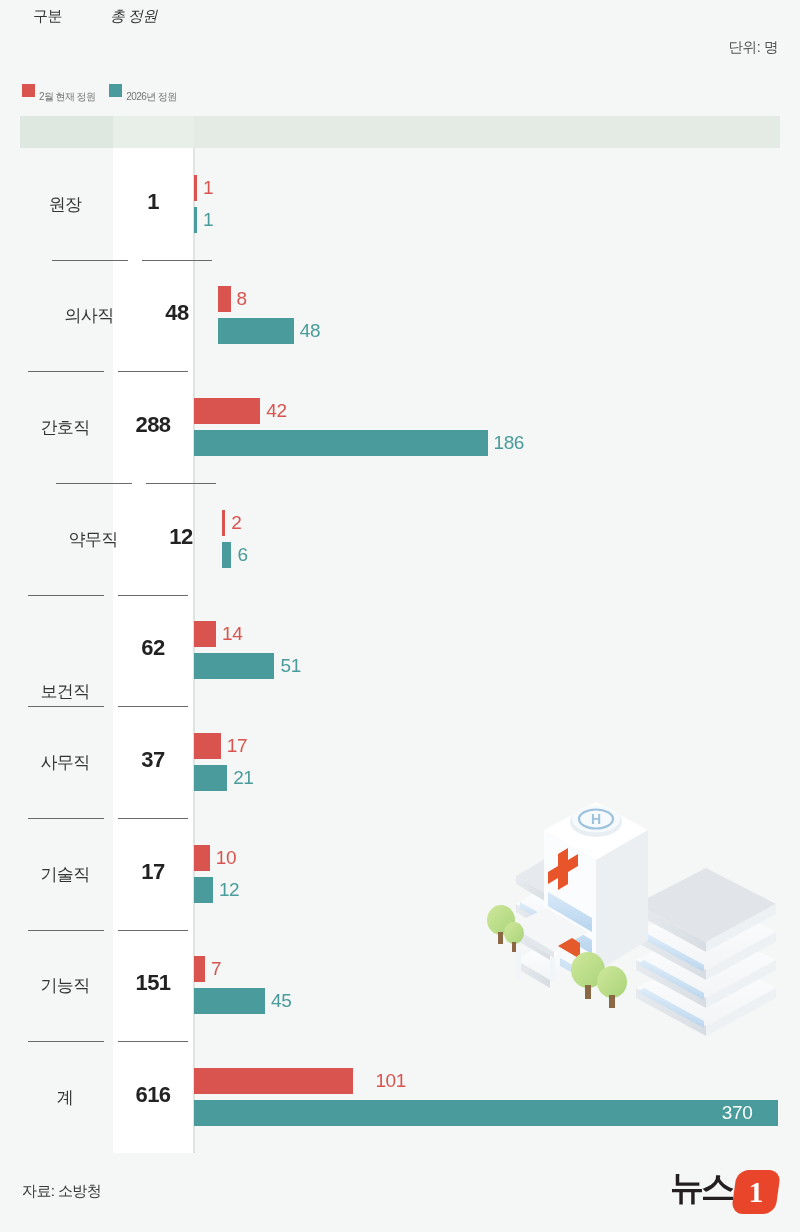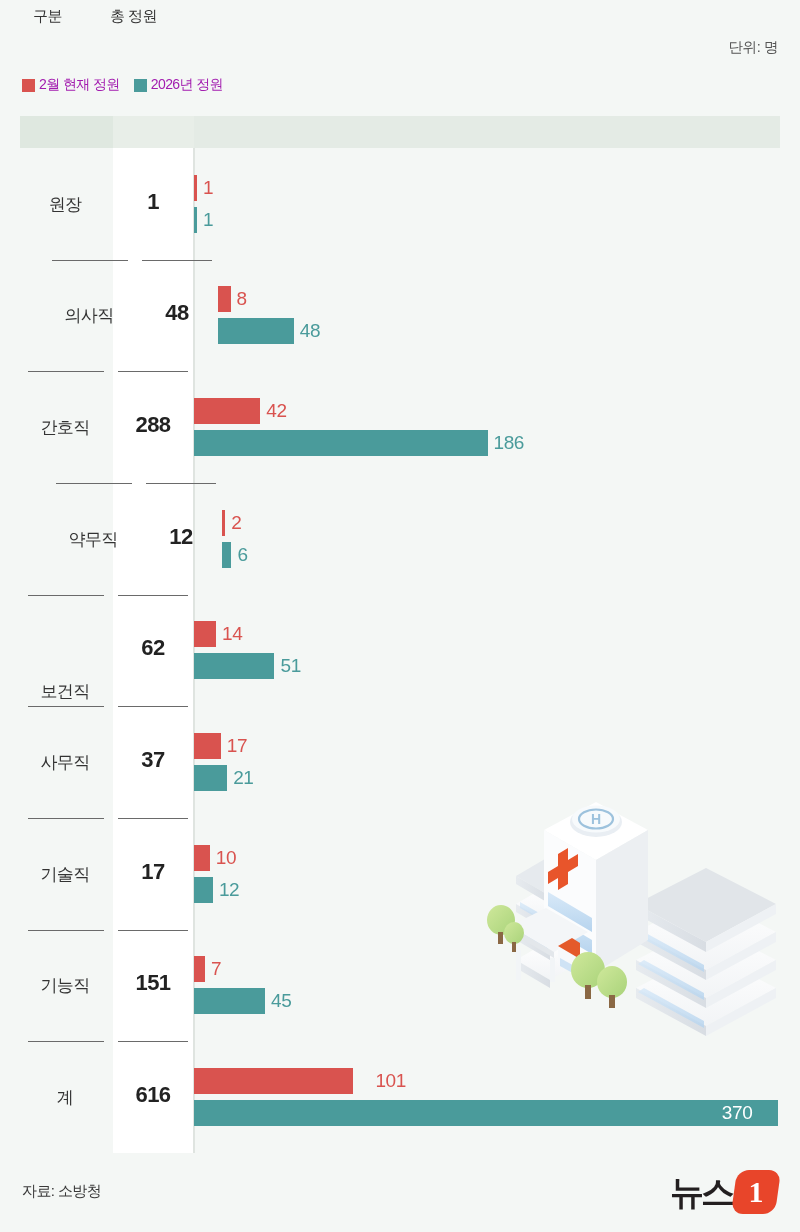--- a/index.html
+++ b/index.html
@@ -56,24 +56,25 @@
   }
   .legend-swatch {
     width: 13px;
     height: 13px;
     margin-right: 4px;
     display: inline-block;
   }
   .legend-swatch.red { background: #d9534f; }
   .legend-swatch.teal { background: #4a9b9b; }
   .legend-label {
-    font-size: 14px;
-    color: #a21caf;
+    font-size: 10px;
+    color: #737373;
     letter-spacing: -0.6px;
     white-space: nowrap;
+    margin-top: 14px;
   }
 
   
   .thead-band {
     position: absolute;
     left: 20px;
     top: 116px;
     width: 760px;
     height: 32px;
     background: #e4ebe5;
@@ -94,21 +95,21 @@
     position: absolute;
     top: 0;
     height: 32px;
     line-height: 32px;
     font-size: 15px;
     color: #333333;
     letter-spacing: -0.6px;
     text-align: center;
   }
   .th-cat { left: 10px; width: 75px; }
-  .th-total { left: 93px; width: 81px; }
+  .th-total { left: 93px; width: 81px; font-style: italic; }
 
   
   .white-col {
     position: absolute;
     left: 113px;
     top: 148px;
     width: 80px;
     height: 1005px;
     background: #ffffff;
   }
@@ -215,21 +216,21 @@
     top: 22px;
     font-size: 15px;
     color: #3a3a3a;
     letter-spacing: -0.6px;
   }
   .brand {
     position: absolute;
     right: 22px;
     top: 10px;
     display: flex;
-    align-items: center;
+    align-items: flex-start;
   }
   .brand-text {
     font-size: 34px;
     font-weight: bold;
     color: #231f20;
     letter-spacing: -3px;
     line-height: 1;
   }
   .brand-badge {
     width: 44px;

